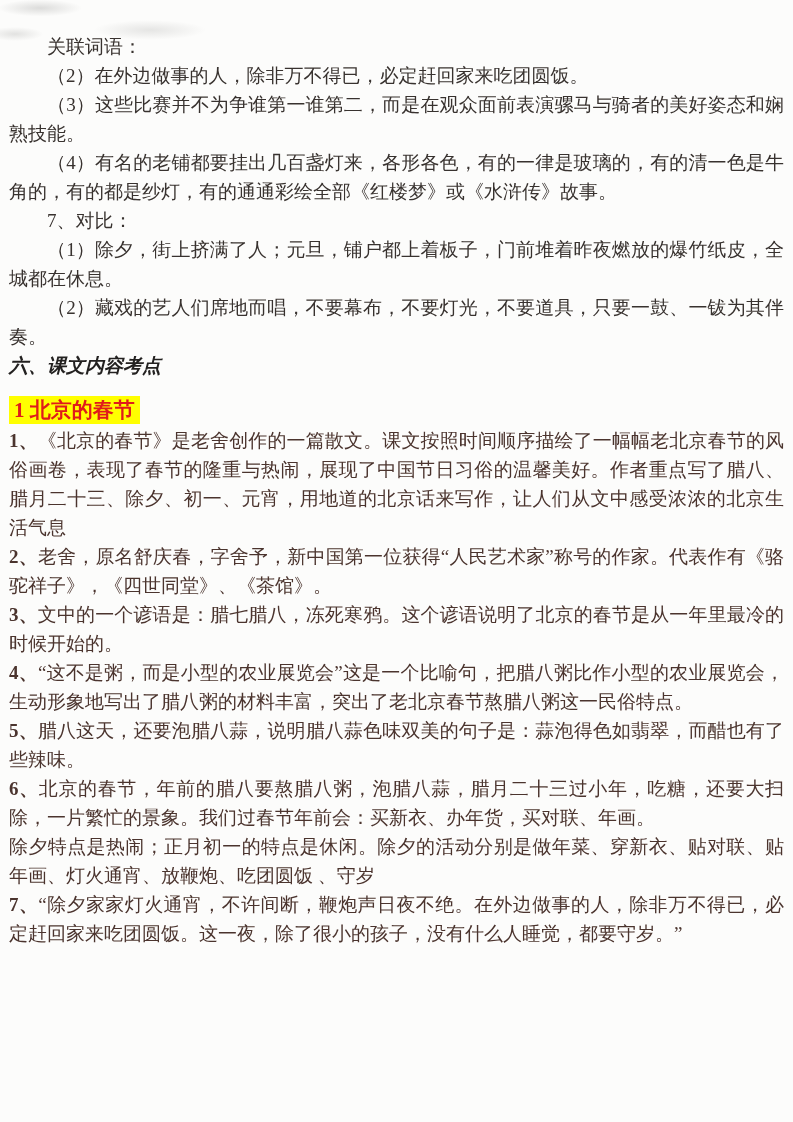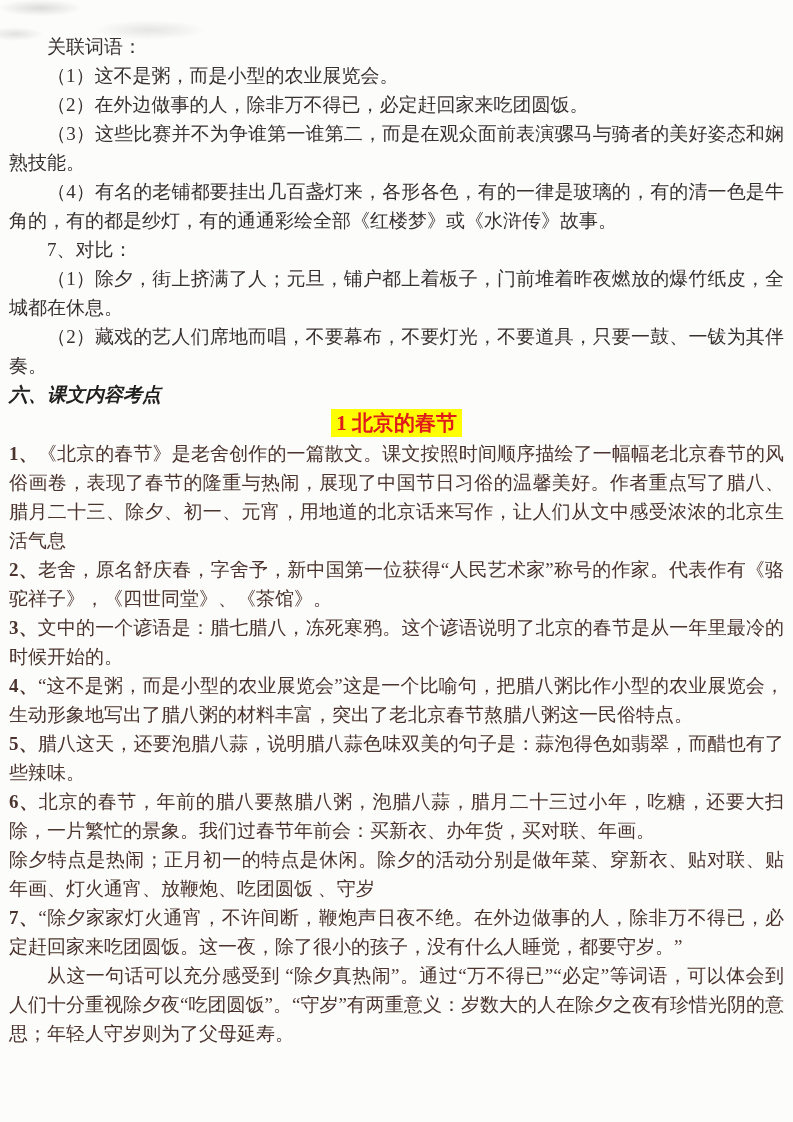--- a/index.html
+++ b/index.html
@@ -30,22 +30,23 @@
   }
   .section-heading {
     font-weight: bold;
     color: var(--heading-text, #232120);
     font-style: italic;
   }
   .lesson-section {
     color: var(--lesson-text, #4b342e);
   }
   .lesson-title-row {
-    text-align: center;
+    text-align: left;
     line-height: 30px;
+    margin-top: 16px;
   }
   .lesson-title {
     display: inline-block;
     background: var(--title-highlight, #ffff00);
     color: var(--title-text, #e01b1b);
     font-weight: bold;
     font-size: 21px;
     padding: 0 5px;
     line-height: 28px;
   }
@@ -62,21 +63,20 @@
   }
 </style>
 </head>
 <body>
 
 <div class="page">
   <div class="scan-smudge"></div>
 
   <div class="top-section">
       <p class="para indent"><span>关联词语：</span></p>
-      <p class="para indent"><span>（1）这不是粥，而是小型的农业展览会。</span></p>
       <p class="para indent"><span>（2）在外边做事的人，除非万不得已，必定赶回家来吃团圆饭。</span></p>
       <p class="para indent"><span>（3）这些比赛并不为争谁第一谁第二，而是在观众面前表演骡马与骑者的美好姿态和娴熟技能。</span></p>
       <p class="para indent"><span>（4）有名的老铺都要挂出几百盏灯来，各形各色，有的一律是玻璃的，有的清一色是牛角的，有的都是纱灯，有的通通彩绘全部《红楼梦》或《水浒传》故事。</span></p>
       <p class="para indent"><span>7、对比：</span></p>
       <p class="para indent"><span>（1）除夕，街上挤满了人；元旦，铺户都上着板子，门前堆着昨夜燃放的爆竹纸皮，全城都在休息。</span></p>
       <p class="para indent"><span>（2）藏戏的艺人们席地而唱，不要幕布，不要灯光，不要道具，只要一鼓、一钹为其伴奏。</span></p>
     </div>
 
   <p class="section-heading">六、课文内容考点</p>
 
@@ -86,16 +86,15 @@
     </div>
     <div>
         <p class="para"><span class="b">1、</span><span>《北京的春节》是</span><span class="u">老舍</span><span>创作的一篇</span><span class="u">散文</span><span>。课文按照</span><span class="u">时间</span><span>顺序描绘了一幅幅老北京春节的风俗画卷，表现了春节的</span><span class="u">隆重与热闹</span><span>，展现了中国节日习俗的温馨美好。作者重点写了</span><span class="u">腊八、腊月二十三、除夕、初一、元宵</span><span>，用地道的北京话来写作，让人们从文中感受浓浓的北京生活气息</span></p>
         <p class="para"><span class="b">2、</span><span>老舍，原名</span><span class="u">舒庆春</span><span>，字</span><span class="u">舍予</span><span>，新中国第一位获得“</span><span class="u">人民艺术家</span><span>”称号的作家。代表作有</span><span class="u">《骆驼祥子》，《四世同堂》</span><span>、《茶馆》。</span></p>
         <p class="para"><span class="b">3、</span><span>文中的一个谚语是：</span><span class="u">腊七腊八，冻死寒鸦</span><span>。这个谚语说明了</span><span class="u">北京的春节是从一年里最冷的时候开始的</span><span>。</span></p>
         <p class="para"><span class="b">4、</span><span>“这不是粥，而是小型的农业展览会”这是一个</span><span class="u">比喻句</span><span>，把</span><span class="u">腊八粥</span><span>比作</span><span class="u">小型的农业展览会</span><span>，生动形象地写出了</span><span class="u">腊八粥的材料丰富</span><span>，突出了</span><span class="u">老北京春节熬腊八粥</span><span>这一民俗特点。</span></p>
         <p class="para"><span class="b">5、</span><span>腊八这天，还要泡腊八蒜，说明腊八蒜色味双美的句子是：蒜泡得色如翡翠，而醋也有了些辣味。</span></p>
         <p class="para"><span class="b">6、</span><span>北京的春节，年前的腊八要熬腊八粥，泡腊八蒜，腊月二十三过小年，吃糖，还要大扫除，一片繁忙的景象。我们过春节年前会：买新衣、办年货，买对联、年画。</span></p>
         <p class="para"><span>除夕特点是</span><span class="u">热闹</span><span>；正月初一的特点是</span><span class="u">休闲</span><span>。除夕的活动分别是</span><span class="u">做年菜、穿新衣、贴对联、贴年画、灯火通宵、放鞭炮、吃团圆饭 、守岁</span></p>
         <p class="para"><span class="b">7、</span><span>“除夕家家灯火通宵，不许间断，鞭炮声日夜不绝。在外边做事的人，除非万不得已，必定赶回家来吃团圆饭。这一夜，除了很小的孩子，没有什么人睡觉，都要守岁。”</span></p>
-        <p class="para indent"><span>从这一句话可以充分感受到 “除夕真热闹”。通过“万不得已”“必定”等词语，可以体会到</span><span class="u">人们十分重视除夕夜“吃团圆饭”</span><span>。“守岁”有两重意义：</span><span class="u">岁数大的人在除夕之夜有珍惜光阴的意思；年轻人守岁则为了父母延寿。</span></p>
       </div>
   </div>
 </div>
 
 </body></html>

